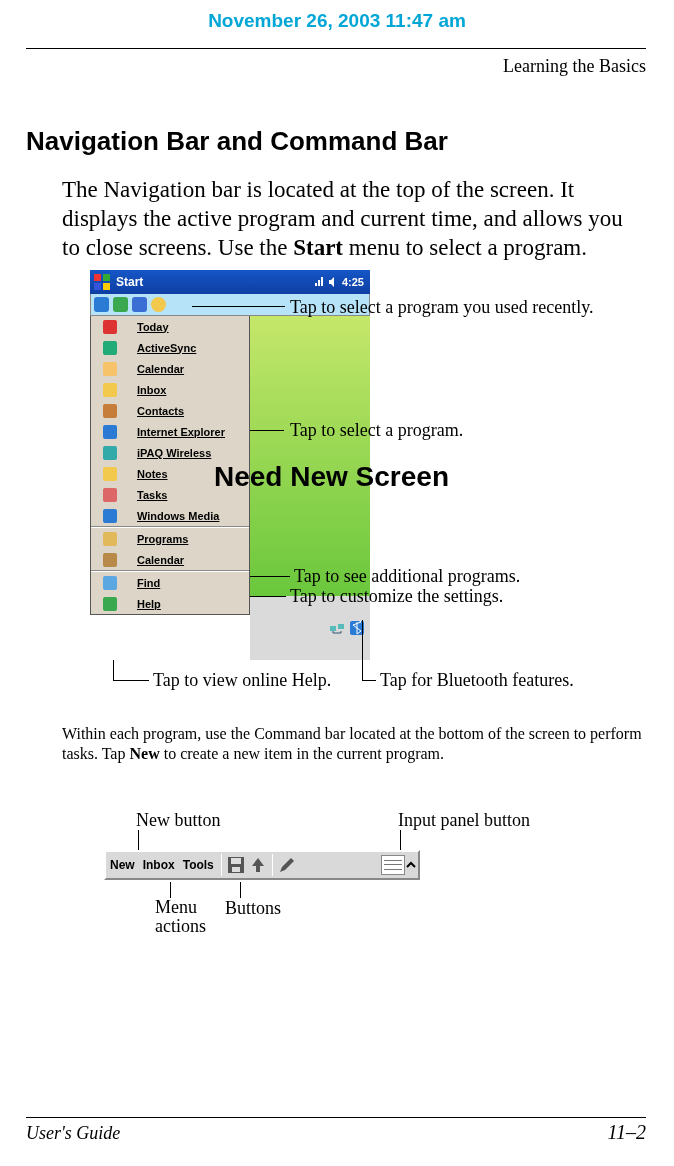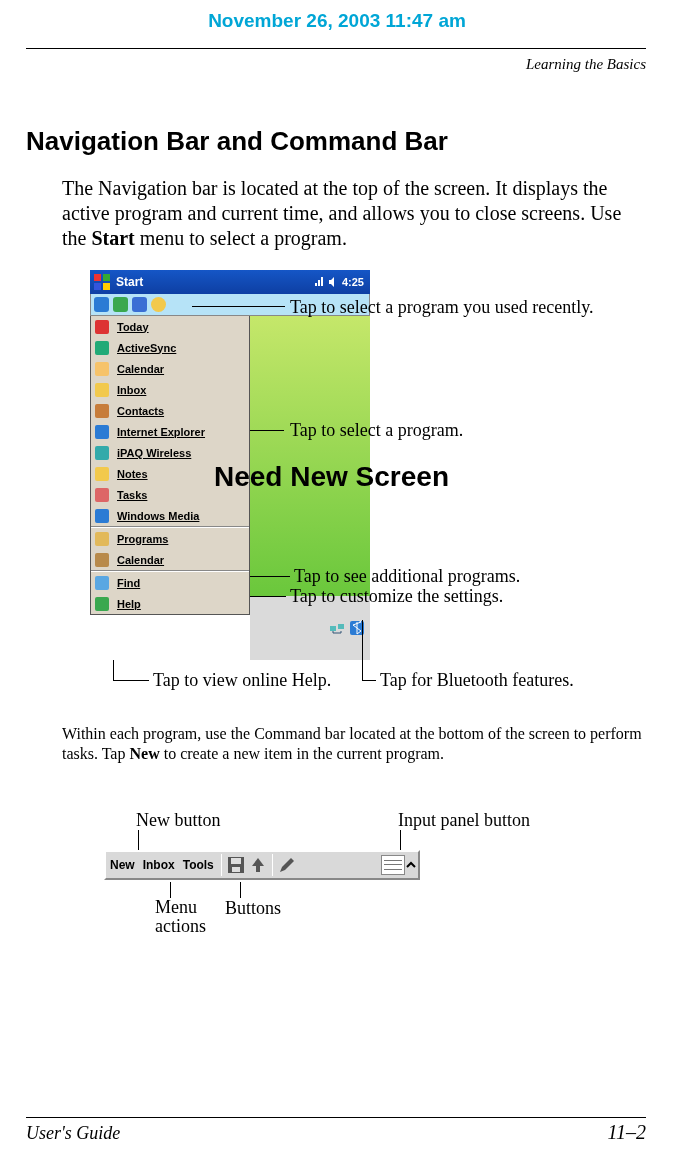--- a/index.html
+++ b/index.html
@@ -20,57 +20,56 @@
     color: #00a6d6;
     font-family: Arial, Helvetica, sans-serif;
     font-weight: bold;
     font-size: 19px;
   }
   .hr-top { position: absolute; top: 48px; left: 26px; right: 28px; border-top: 1px solid #000; }
   .section-label {
     position: absolute;
     top: 56px;
     right: 28px;
-    font-style: italic;
-    font-size: 15px;
+    font-size: 18px;
   }
   .h1 {
     position: absolute;
     top: 126px;
     left: 26px;
     font-family: Arial, Helvetica, sans-serif;
     font-weight: 900;
     font-size: 26px;
     color: #000;
   }
   .para1 {
     position: absolute;
     top: 176px; left: 62px; right: 30px;
-    font-size: 20px; line-height: 1.25;
+    font-size: 23px; line-height: 1.25;
   }
   .para2 {
     position: absolute;
     top: 724px; left: 62px; right: 30px;
     font-size: 16px; line-height: 1.25;
   }
   .bold { font-weight: bold; }
 
   
   .fig1 { position: absolute; top: 270px; left: 90px; width: 280px; height: 390px; }
   .topbar { height: 24px; background: linear-gradient(#1556c6,#0e3fa3); display: flex; align-items: center; color: #fff; font: bold 12px Tahoma, sans-serif; }
   .winflag { width: 18px; height: 18px; margin: 0 3px; display: inline-block; }
   .winflag span { width: 7px; height: 7px; float: left; margin: 1px; }
   .start-text { margin-left: 2px; }
   .sig { margin-left: auto; display: flex; align-items: center; gap: 4px; padding-right: 6px; font-size: 11px; }
   .sig svg { width: 10px; height: 10px; }
   .recentrow { height: 22px; background: #b6e3f7; border: 1px solid #888; border-top: none; display: flex; align-items: center; padding-left: 3px; gap: 4px; }
   .recentrow .ric { width: 15px; height: 15px; border-radius: 3px; }
   .menu { border: 1px solid #555; border-top: none; background: #ddd6c8; width: 160px; font: bold 11px Tahoma, sans-serif; }
   .menu .sep { height: 2px; border-top: 1px solid #888; border-bottom: 1px solid #fff; }
-  .mi { display: flex; align-items: center; height: 21px; padding: 0 4px; gap: 8px; }
+  .mi { display: flex; align-items: center; height: 21px; padding: 0 12px; gap: 20px; }
   .mico { width: 14px; height: 14px; border-radius: 2px; flex: none; }
   .mlabel { text-decoration: underline; text-decoration-thickness: 1px; }
   .fig1-bg { position: absolute; left: 160px; top: 46px; right:0; bottom:0; background: linear-gradient(#c5e76a,#55c031); z-index: -1; }
   .tray { position: absolute; left: 160px; right:0; bottom:0; top: 326px; background: #dadada; display:flex; align-items:center; justify-content:flex-end; padding-right:6px; gap:6px; }
   .trayico { width:14px; height:14px; }
 
   
   .call { position: absolute; font: 18px Georgia, serif; white-space: nowrap; }
   .line { position: absolute; background: #000; }
   .lineh { height: 1px; }

